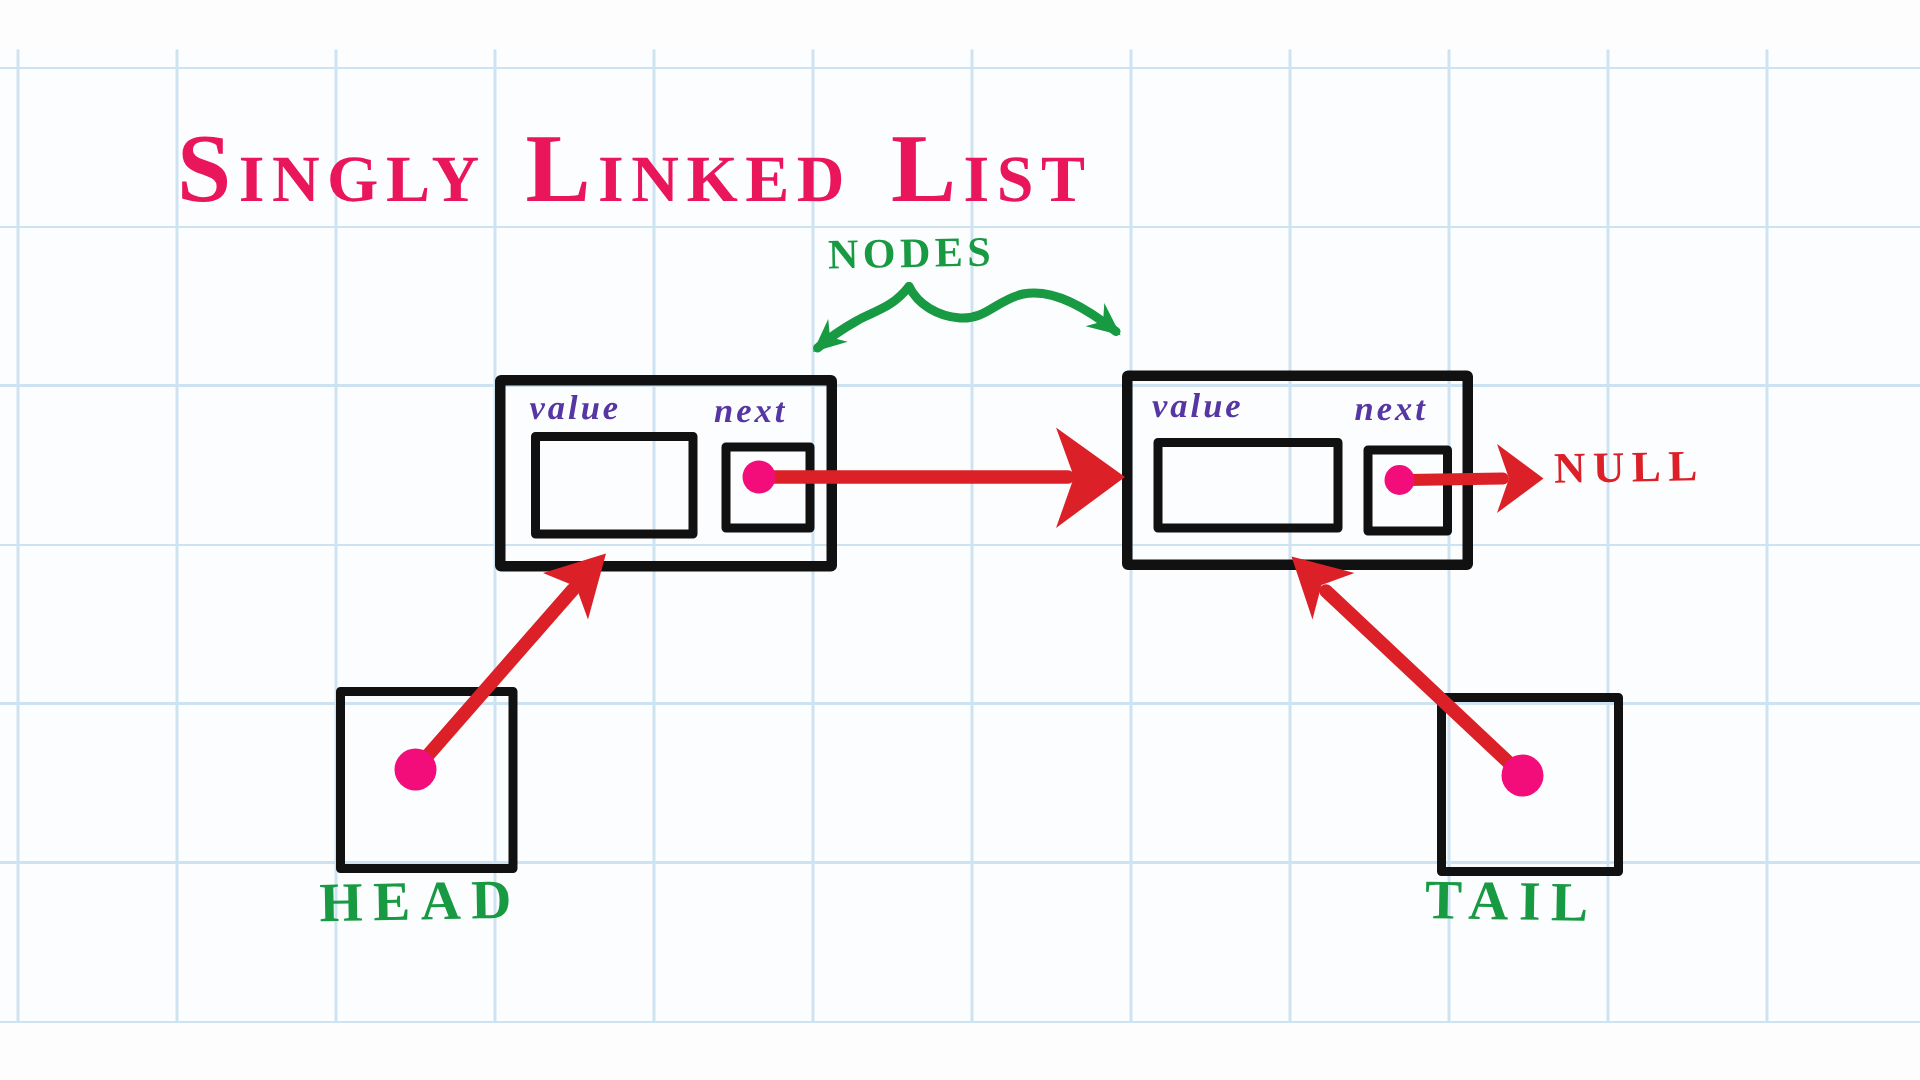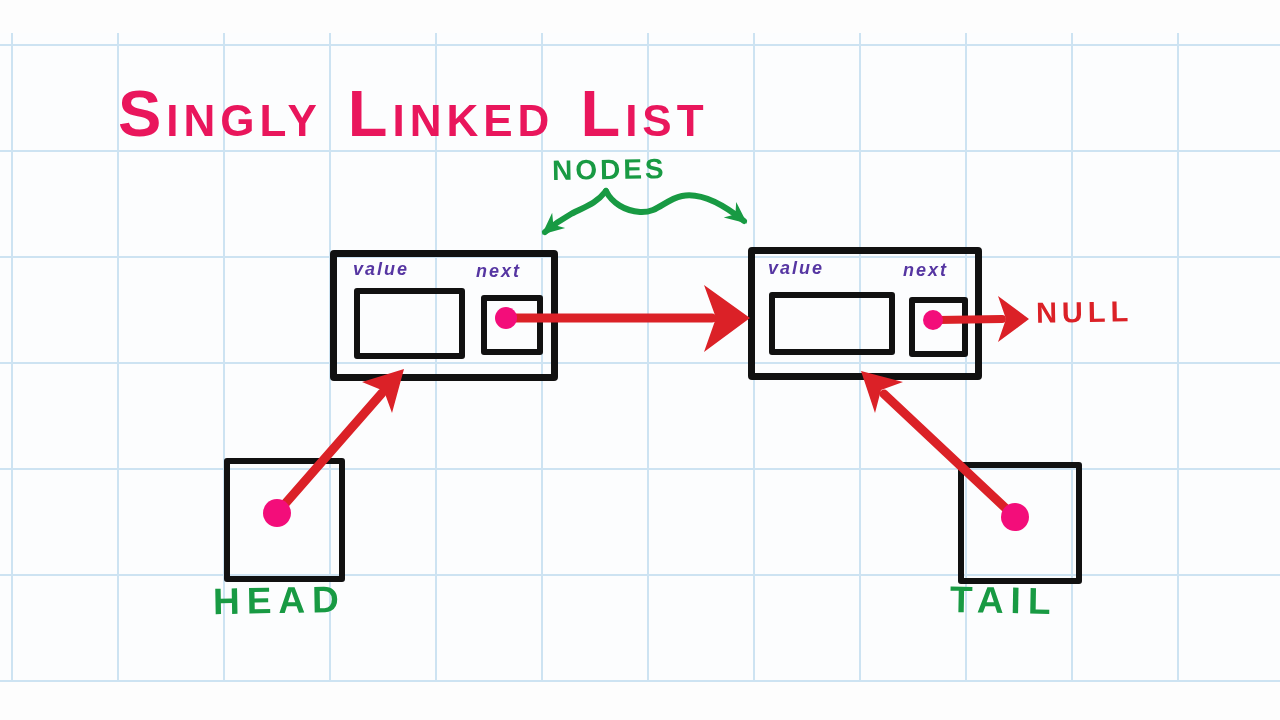--- a/index.html
+++ b/index.html
@@ -1,17 +1,17 @@
 <!DOCTYPE html>
 <html><head>
 <meta charset="utf-8">
 <style>
   html,body{margin:0;padding:0;background:#ffffff;overflow:hidden;}
   .stage{position:relative;width:1280px;height:720px;background:#fdfdfd;
-         font-family:Liberation Sans, sans-serif;}
+         font-family:Liberation Serif, serif;}
   
   .board{position:absolute;left:0;top:33px;width:1280px;height:649px;
          background-color:#fcfdfe;
          background-image:
            linear-gradient(to right,#cde3f2 2px,transparent 2px),
            linear-gradient(to bottom,#cde3f2 2px,transparent 2px);
          background-size:106px 106px;
          background-position:11px 11px;}
   svg.overlay{position:absolute;left:0;top:0;width:1280px;height:720px;z-index:6;pointer-events:none;}
 
@@ -26,21 +26,21 @@
   .green-label{position:absolute;color:#189a43;font-weight:bold;z-index:4;white-space:nowrap;}
   .nodes-label{left:552px;top:154px;font-size:28px;letter-spacing:3px;transform:rotate(-1deg);}
   .head-label{left:213px;top:580px;font-size:37px;letter-spacing:7px;transform:rotate(-1deg);}
   .tail-label{left:950px;top:580px;font-size:37px;letter-spacing:7px;transform:rotate(1deg);}
 
   
   .node{position:absolute;border:7px solid #111;border-radius:4px;z-index:3;background:transparent;}
   .node1{left:330px;top:250px;width:214px;height:117px;}
   .node2{left:748px;top:247px;width:220px;height:119px;}
   .field-label{position:absolute;color:#5636a2;font-weight:bold;font-style:italic;
-               font-size:18px;letter-spacing:2px;}
+               font-size:23px;letter-spacing:2px;}
   .node .vlabel1{left:16px;top:2px;}
   .node .nlabel1{left:139px;top:4px;}
   .node .vlabel2{left:13px;top:4px;}
   .node .nlabel2{left:148px;top:6px;}
   .inner-box{position:absolute;border:6px solid #111;border-radius:3px;background:transparent;}
   .vbox1{left:17px;top:31px;width:99px;height:59px;}
   .nbox1{left:144px;top:38px;width:50px;height:48px;}
   .vbox2{left:14px;top:38px;width:114px;height:51px;}
   .nbox2{left:154px;top:43px;width:47px;height:48px;}
 

